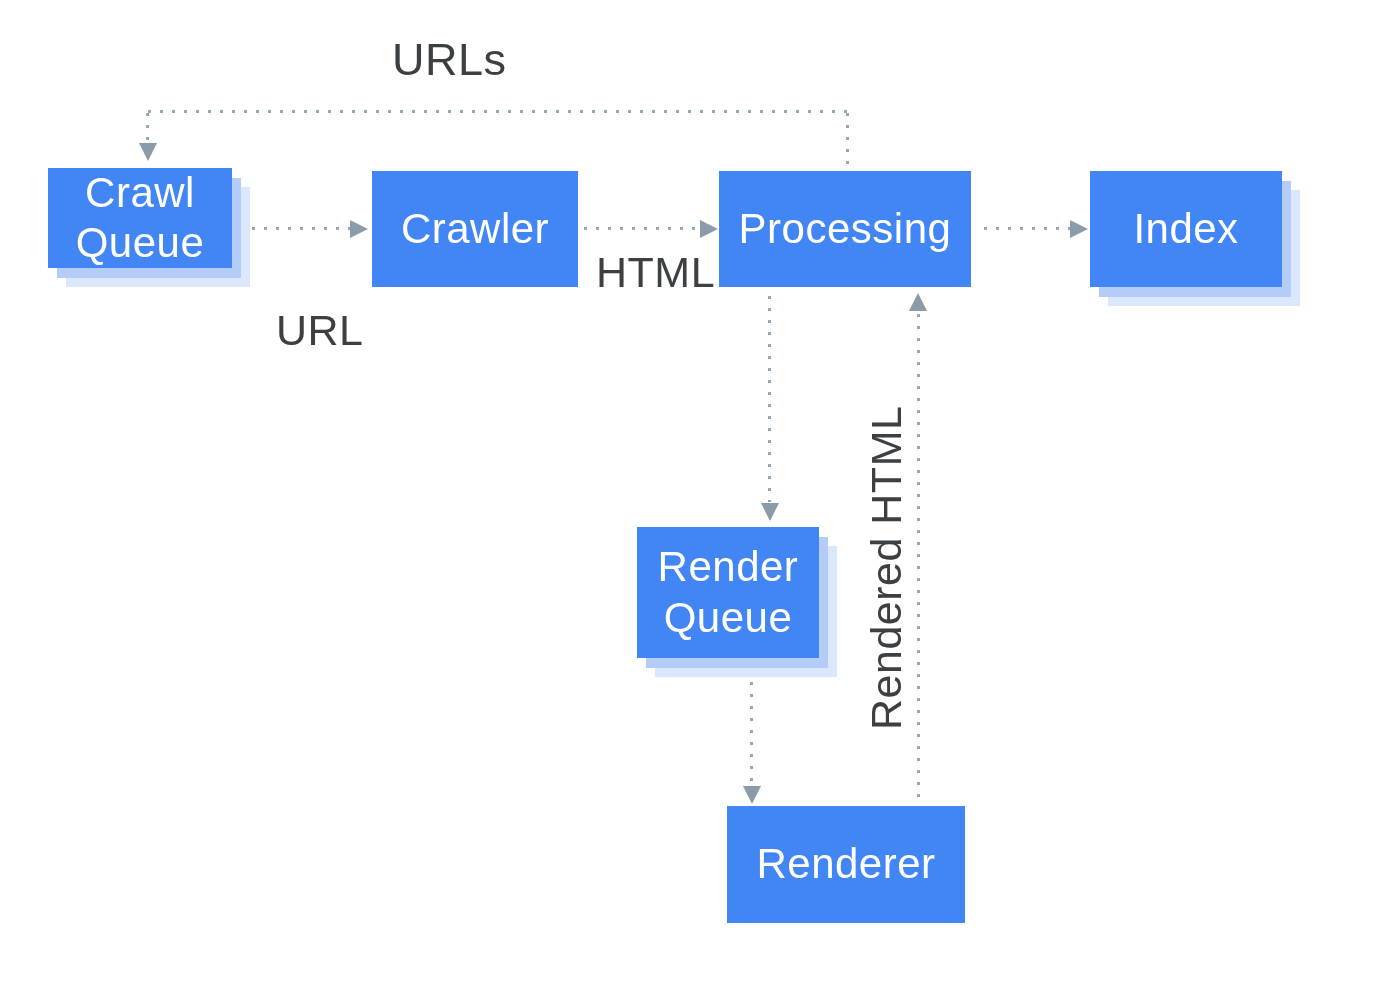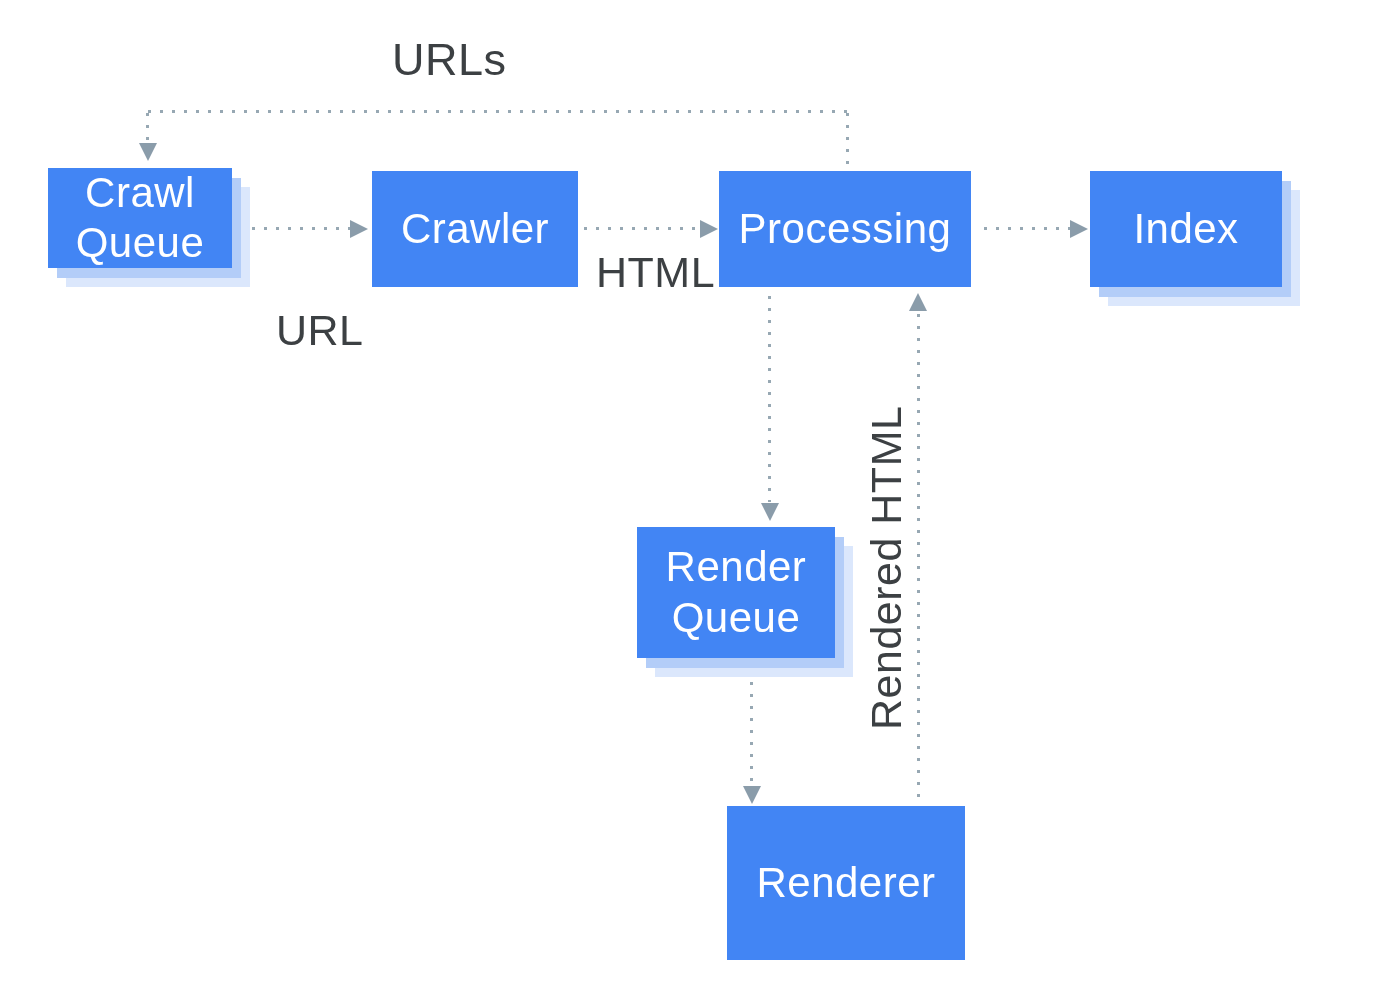--- a/index.html
+++ b/index.html
@@ -81,22 +81,22 @@
     height: 44px;
     text-align: center;
     transform: rotate(-90deg);
   }
 
   
   #node-crawl-queue  { left: 48px;   top: 168px; width: 184px; height: 100px; }
   #node-crawler      { left: 372px;  top: 171px; width: 206px; height: 116px; }
   #node-processing   { left: 719px;  top: 171px; width: 252px; height: 116px; }
   #node-index        { left: 1090px; top: 171px; width: 192px; height: 116px; }
-  #node-render-queue { left: 637px;  top: 527px; width: 198px; height: 131px; justify-content: flex-end; }
-  #node-renderer     { left: 727px;  top: 806px; width: 238px; height: 154px; }
+  #node-render-queue { left: 637px;  top: 527px; width: 182px; height: 131px; justify-content: flex-end; }
+  #node-renderer     { left: 727px;  top: 806px; width: 238px; height: 117px; }
 
   
   #urls-line-h        { left: 148px; top: 110px; width: 701px; }
   #urls-line-v-left   { left: 146px; top: 113px; height: 30px; }
   #urls-arrow-down    { left: 139px; top: 143px; }
   #urls-line-v-right  { left: 846px; top: 113px; height: 58px; }
 
   #url-line           { left: 252px; top: 227px; width: 98px; }
   #url-arrow          { left: 350px; top: 220px; }
 

